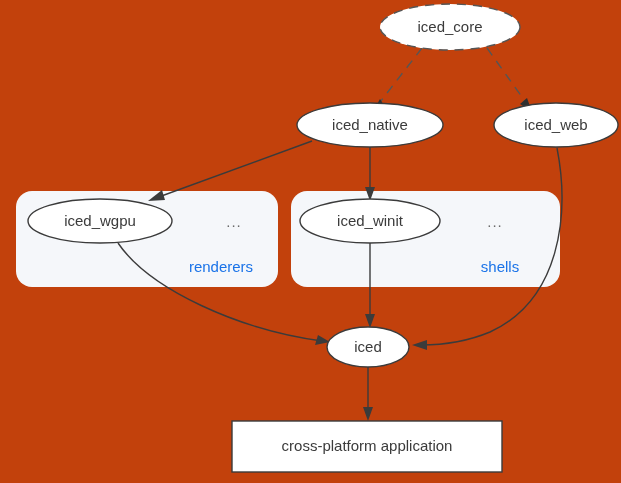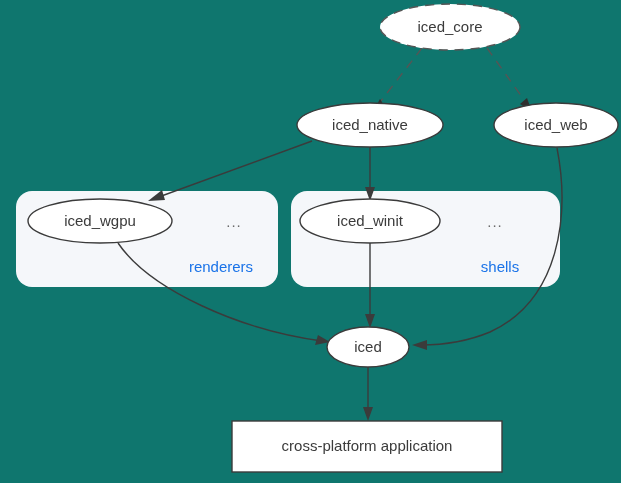--- a/index.html
+++ b/index.html
@@ -7,21 +7,21 @@
     padding: 0;
     background: #ffffff;
   }
   body {
     font-family: "Liberation Sans", sans-serif;
   }
   #diagram-root {
     position: relative;
     width: 621px;
     height: 483px;
-    background: #0f766e;
+    background: #c2410c;
     overflow: hidden;
   }
   #diagram-svg {
     position: absolute;
     top: 0;
     left: 0;
     width: 621px;
     height: 483px;
     display: block;
   }

